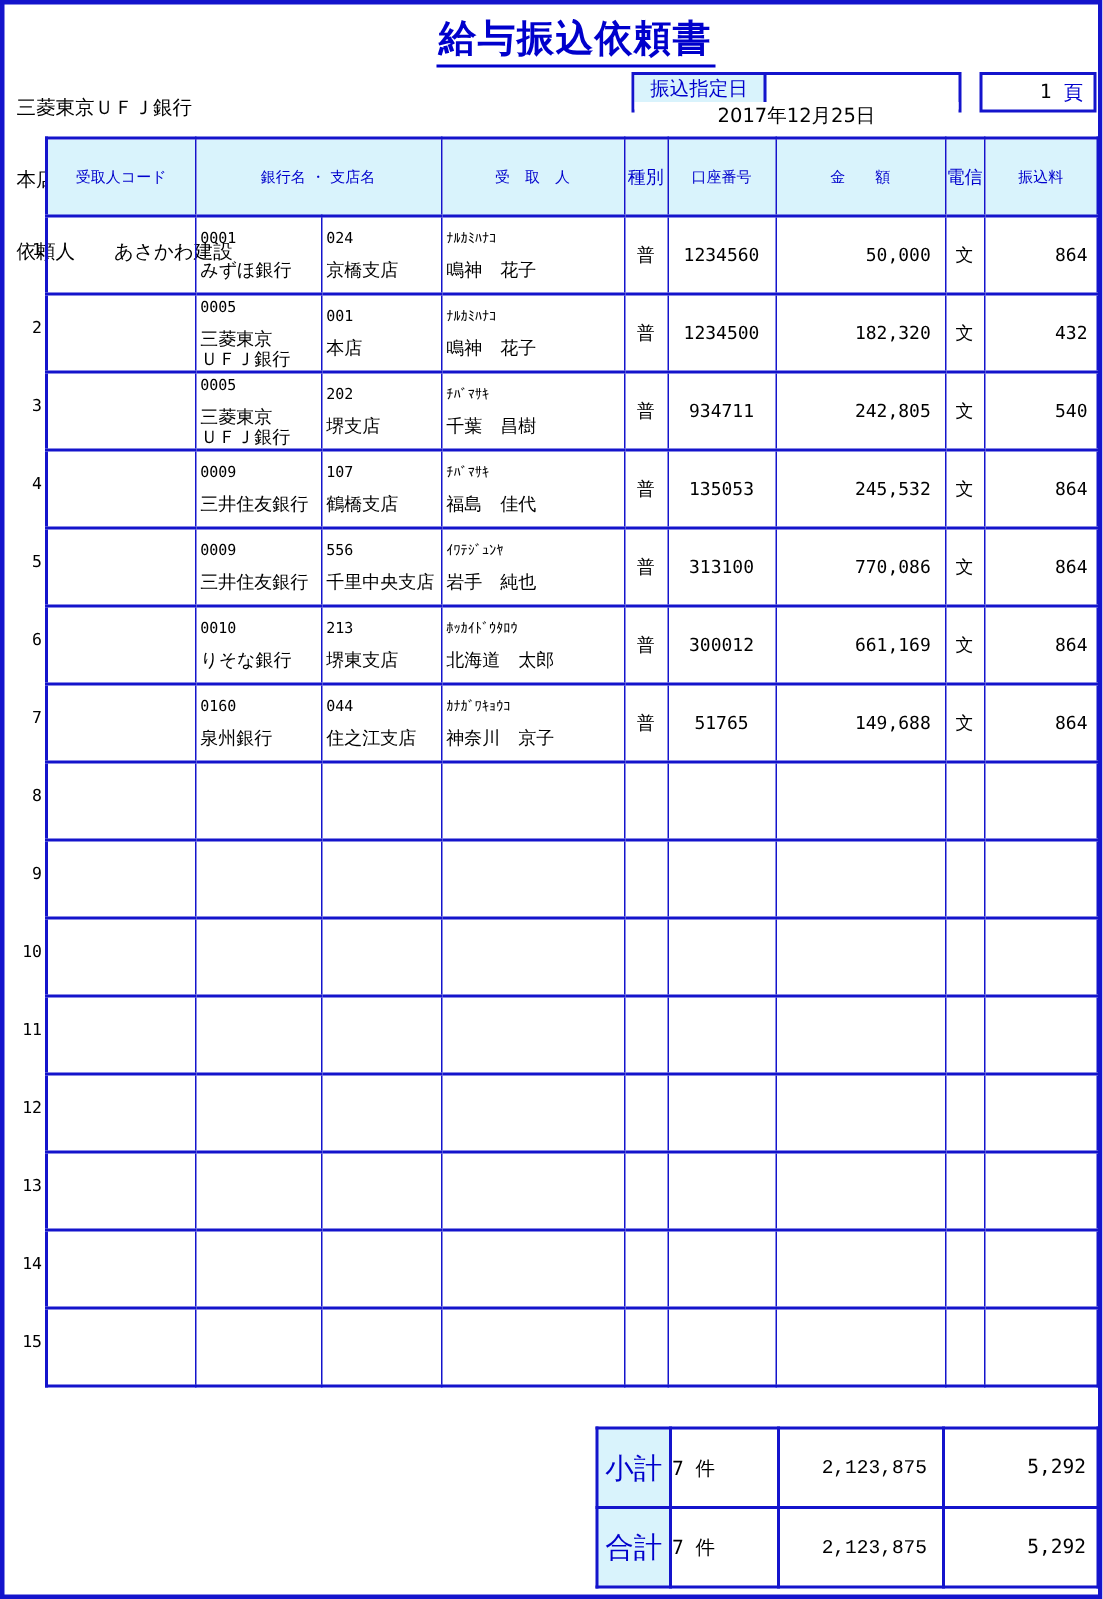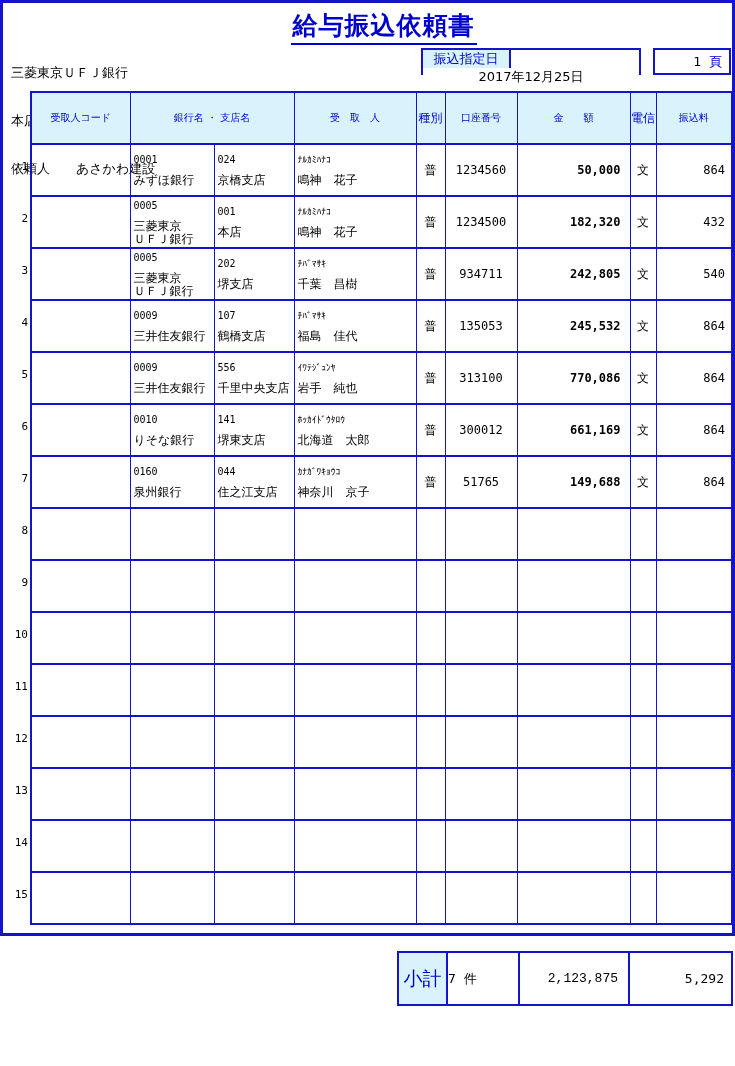--- a/index.html
+++ b/index.html
@@ -4,21 +4,21 @@
 <style>
   * { margin: 0; padding: 0; box-sizing: border-box; }
   html, body { background: #ffffff; }
   body {
     width: 735px; height: 1066px;
     font-family: "DejaVu Sans", "Liberation Sans", sans-serif;
     position: relative;
   }
   .page {
     position: absolute; left: 0; top: 0;
-    width: 735px; height: 936px;
+    width: 735px; height: 1066px;
     border: 3px solid #1414cc;
     background: #ffffff;
   }
 
   
   .title-wrap {
     position: absolute; left: 0; right: 0; top: 6px;
     text-align: center; padding-left: 32px;
   }
   .title {
@@ -96,21 +96,21 @@
   .kana-line {
     font-size: 9.5px; line-height: 11px; height: 13px;
     white-space: nowrap;
   }
   .name-line {
     font-size: 12px; line-height: 13px; margin-top: 7px;
     white-space: pre-line;
   }
   td.cell-center { text-align: center; }
   td.cell-account { text-align: center; font-family: "DejaVu Sans Mono", monospace; font-size: 12px; }
-  td.cell-amount { text-align: right; padding-right: 9px; font-family: "DejaVu Sans Mono", monospace; font-size: 12px; font-weight: bold; }
+  td.cell-amount { text-align: right; padding-right: 9px; font-family: "DejaVu Sans Mono", monospace; font-size: 12px; }
   td.cell-fee { text-align: right; padding-right: 6px; font-family: "DejaVu Sans Mono", monospace; font-size: 12px; margin-top: 28px; }
 
   
   .row-numbers { position: absolute; left: 3px; top: 0; width: 22px; height: 1066px; }
   .row-num {
     position: absolute; right: 0; width: 22px;
     text-align: right; font-size: 11px; color: #000;
     font-family: "DejaVu Sans Mono", monospace;
   }
 
@@ -285,21 +285,21 @@
     <td class="cell-center">文</td>
     <td class="cell-fee">864</td>
   </tr>
           <tr>
     <td class="cell-center"></td>
     <td class="cell-stack">
       <div class="code-line">0010</div>
       <div class="name-line">りそな銀行</div>
     </td>
     <td class="cell-stack">
-      <div class="code-line">141</div>
+      <div class="code-line">213</div>
       <div class="name-line">堺東支店</div>
     </td>
     <td class="cell-stack">
       <div class="kana-line">ﾎｯｶｲﾄﾞｳﾀﾛｳ</div>
       <div class="name-line">北海道　太郎</div>
     </td>
     <td class="cell-center">普</td>
     <td class="cell-account">300012</td>
     <td class="cell-amount">661,169</td>
     <td class="cell-center">文</td>
@@ -515,17 +515,23 @@
           <col style="width:110px">
           <col style="width:103px">
       </colgroup>
       <tbody>
         <tr>
           <td class="sum-label">小計</td>
           <td class="sum-count">7 件</td>
           <td class="sum-amount">2,123,875</td>
           <td class="sum-fee">5,292</td>
         </tr>
+        <tr>
+          <td class="sum-label">合計</td>
+          <td class="sum-count">7 件</td>
+          <td class="sum-amount">2,123,875</td>
+          <td class="sum-fee">5,292</td>
+        </tr>
       </tbody>
     </table>
   </div>
 
 </div>
 
 </body></html>

